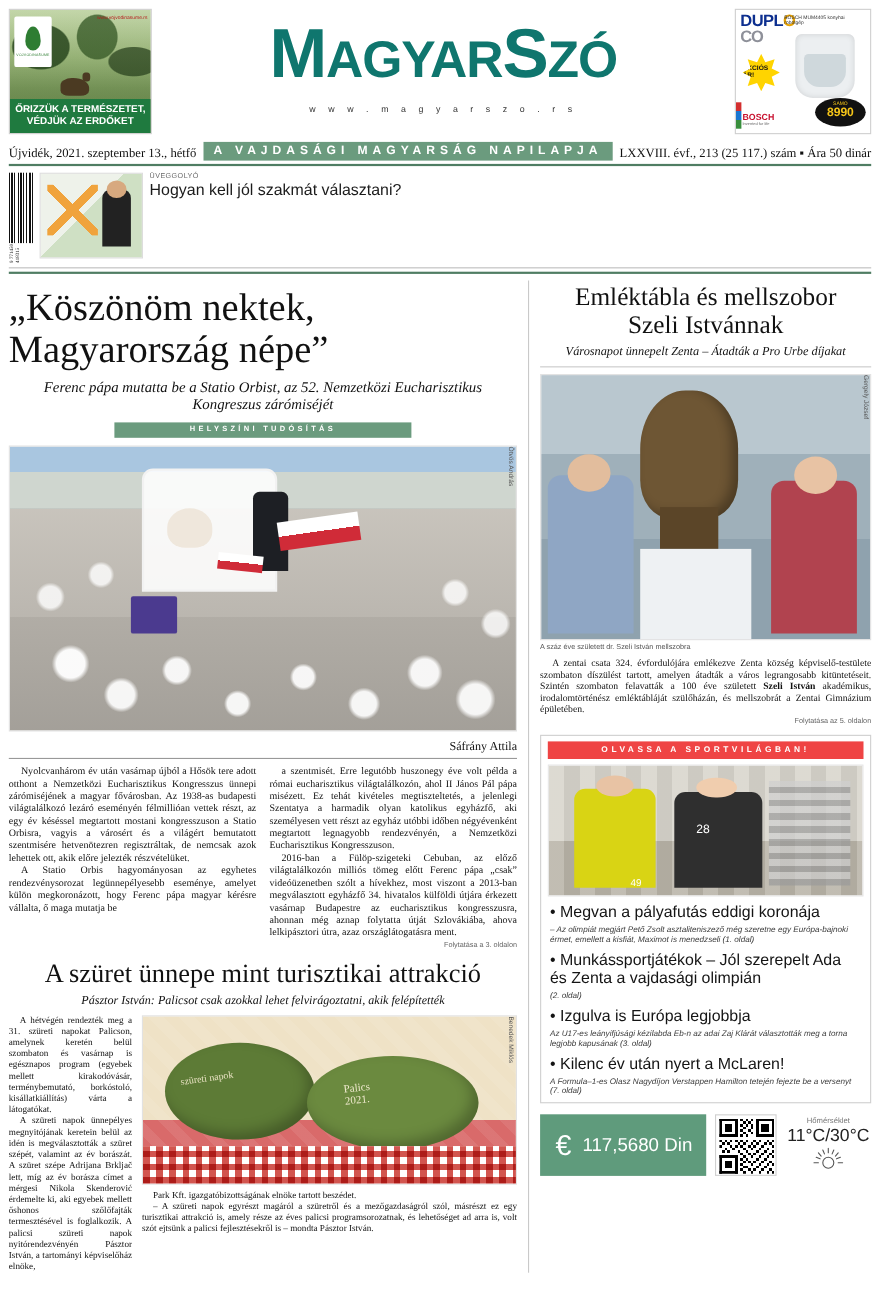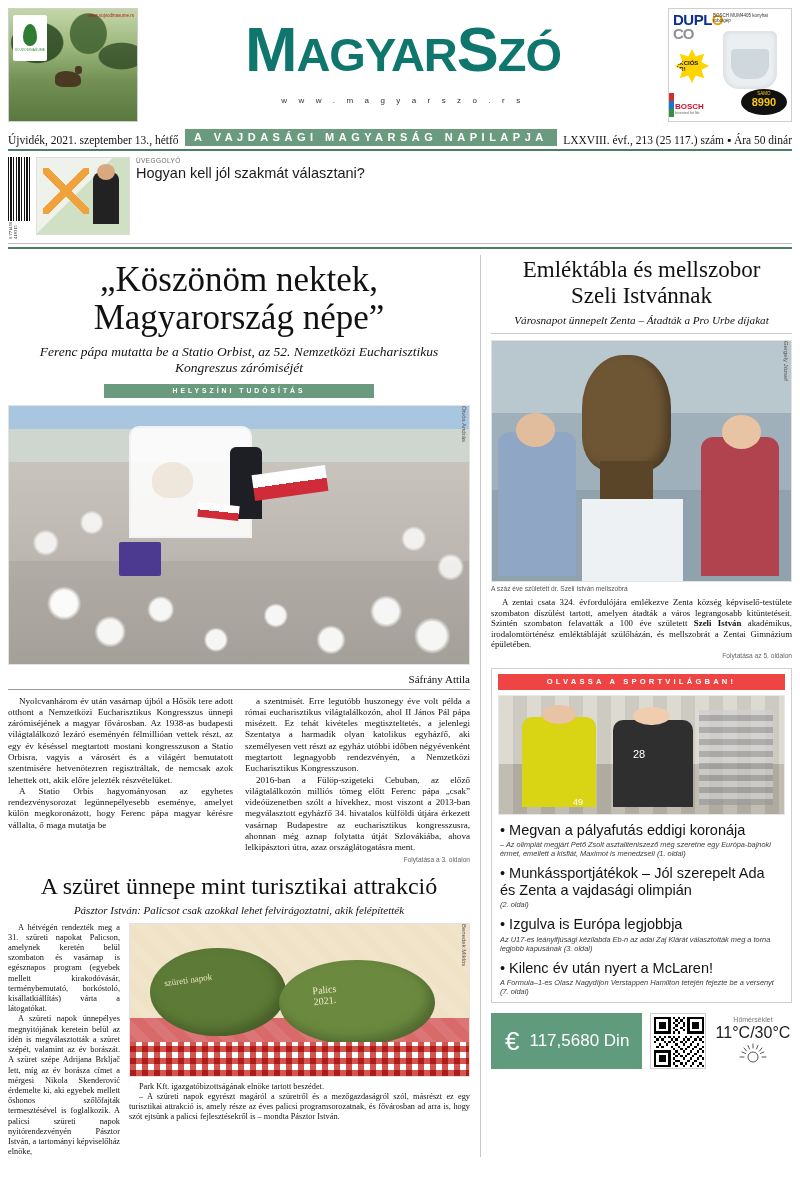--- a/index.html
+++ b/index.html
@@ -86,21 +86,21 @@
   .teaser .page{font-family:"Liberation Sans",sans-serif;font-size:6.5px;color:#777;margin-top:2px;}
   .rule-thin{height:1px;background:#bdbdbd;margin:4px 8px 0 8px;}
   .rule-thin2{height:2px;background:#4f7d63;margin:3px 8px 0 8px;}
 
   
   .main{display:flex;padding:6px 8px 0 8px;box-sizing:border-box;gap:0;}
   .col-left{width:472px;padding-right:10px;box-sizing:border-box;}
   .vsep{width:1px;background:#c9c9c9;flex:none;}
   .col-right{width:311px;padding-left:10px;box-sizing:border-box;}
 
-  .lead-h1{font-family:"Liberation Serif",serif;font-size:35px;line-height:38px;text-align:center;margin:6px 0 0;font-weight:400;}
+  .lead-h1{font-family:"Liberation Serif",serif;font-size:35px;line-height:38px;text-align:left;margin:6px 0 0;font-weight:400;}
   .lead-sub{font-family:"Liberation Serif",serif;font-style:italic;font-size:13.5px;line-height:16px;text-align:center;margin:7px 10px 0;}
   .green-tag{background:#6b9b7e;color:#fff;font-family:"Liberation Sans",sans-serif;font-size:6.8px;letter-spacing:3px;
     text-align:center;padding:3px 0 3.5px;width:270px;margin:8px auto 0;font-weight:600;}
 
   .photo{position:relative;overflow:hidden;border:1px solid #e2e2e2;}
   .credit-v{position:absolute;right:-1px;top:0;bottom:0;width:9px;writing-mode:vertical-rl;
     font-family:"Liberation Sans",sans-serif;font-size:6px;color:#555;display:flex;align-items:flex-end;justify-content:flex-start;padding-bottom:2px;}
 
   .byline{text-align:right;font-size:11px;margin:8px 0 0;border-bottom:1px solid #999;padding-bottom:4px;}
   .cols2{display:flex;gap:12px;margin-top:6px;}
@@ -148,20 +148,24 @@
   <div class="masthead">
 
     <div class="ad-left">
       <div class="trees"></div>
       <div class="deer"></div>
       <div class="logo-badge">
         <div class="leaf"></div>
         <div class="lbl">VOJVODINAŠUME</div>
       </div>
       <div class="url">www.vojvodinasume.rs</div>
+      <div class="band">
+        <div>ŐRIZZÜK A TERMÉSZETET,</div>
+        <div>VÉDJÜK AZ ERDŐKET</div>
+      </div>
     </div>
 
     <div class="title-wrap">
       <div class="mag-title">
         <span class="cap">M</span><span class="sml">AGYAR</span><span class="cap">S</span><span class="sml">ZÓ</span>
       </div>
       <div class="mag-url">w w w . m a g y a r s z o . r s</div>
     </div>
 
     <div class="ad-right">
@@ -279,21 +283,21 @@
             <div style="position:absolute;left:54%;top:40%;font-family:'Liberation Serif',serif;font-size:10px;color:#efe9cd;transform:rotate(-6deg);">Palics<br>2021.</div>
             <div style="position:absolute;left:0;right:0;bottom:0;height:22%;background:
               repeating-linear-gradient(0deg,#d2554f 0 6px,#ffffff 6px 12px),
               repeating-linear-gradient(90deg,#d2554f 0 6px,#ffffff 6px 12px);
               background-blend-mode:multiply;"></div>
             <div class="credit-v">Benedek Miklós</div>
           </div>
           <div style="display:flex;gap:9px;margin-top:5px;">
             <div style="flex:1;">
               <p style="margin:0;text-align:justify;font-size:8.3px;line-height:10.2px;text-indent:10px;">Park Kft. igazgatóbizottságának elnöke tartott beszédet.</p>
-              <p style="margin:0;text-align:justify;font-size:8.3px;line-height:10.2px;text-indent:10px;">– A szüreti napok egyrészt magáról a szüretről és a mezőgazdaságról szól, másrészt ez egy turisztikai attrakció is, amely része az éves palicsi programsorozatnak, és fővárosban ad arra is, hogy szót ejtsünk a palicsi fejlesztésekről is – mondta Pásztor István.</p>
+              <p style="margin:0;text-align:justify;font-size:8.3px;line-height:10.2px;text-indent:10px;">– A szüreti napok egyrészt magáról a szüretről és a mezőgazdaságról szól, másrészt ez egy turisztikai attrakció is, amely része az éves palicsi programsorozatnak, és lehetőséget ad arra is, volt szót ejtsünk a palicsi fejlesztésekről is – mondta Pásztor István.</p>
             </div>
           </div>
         </div>
       </div>
     </div>
 
     <div class="vsep"></div>
 
     <div class="col-right">
 

